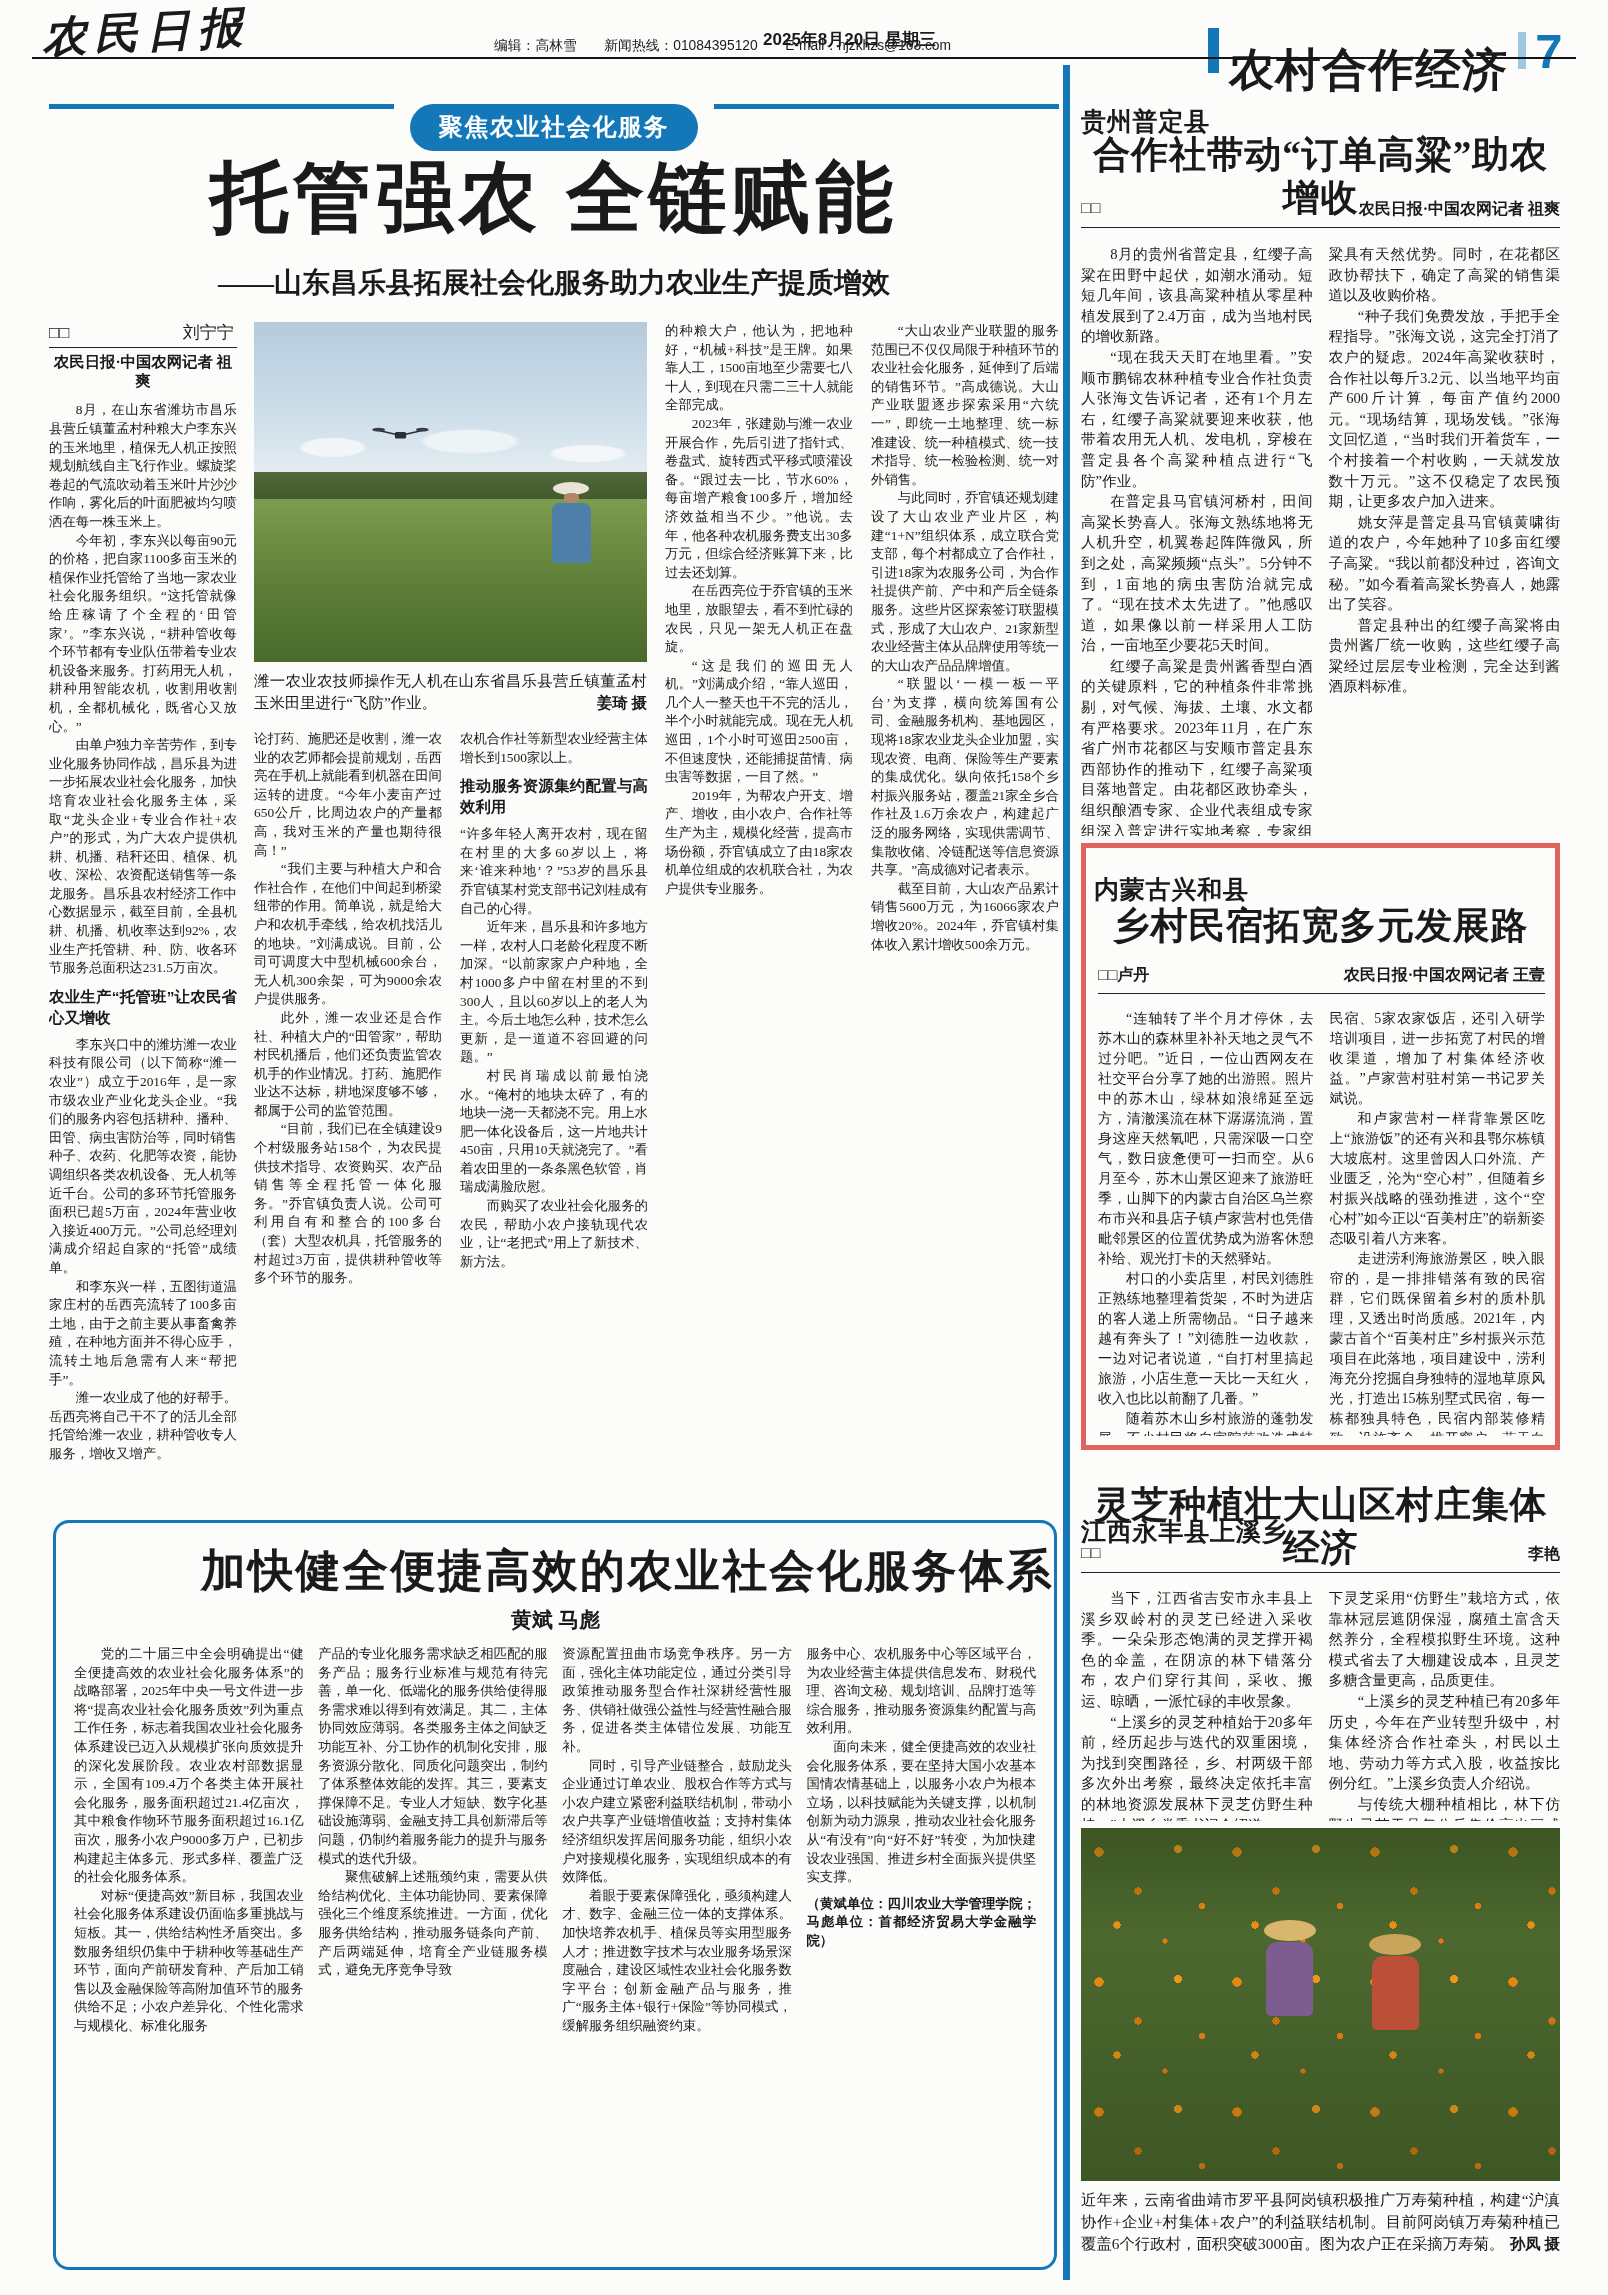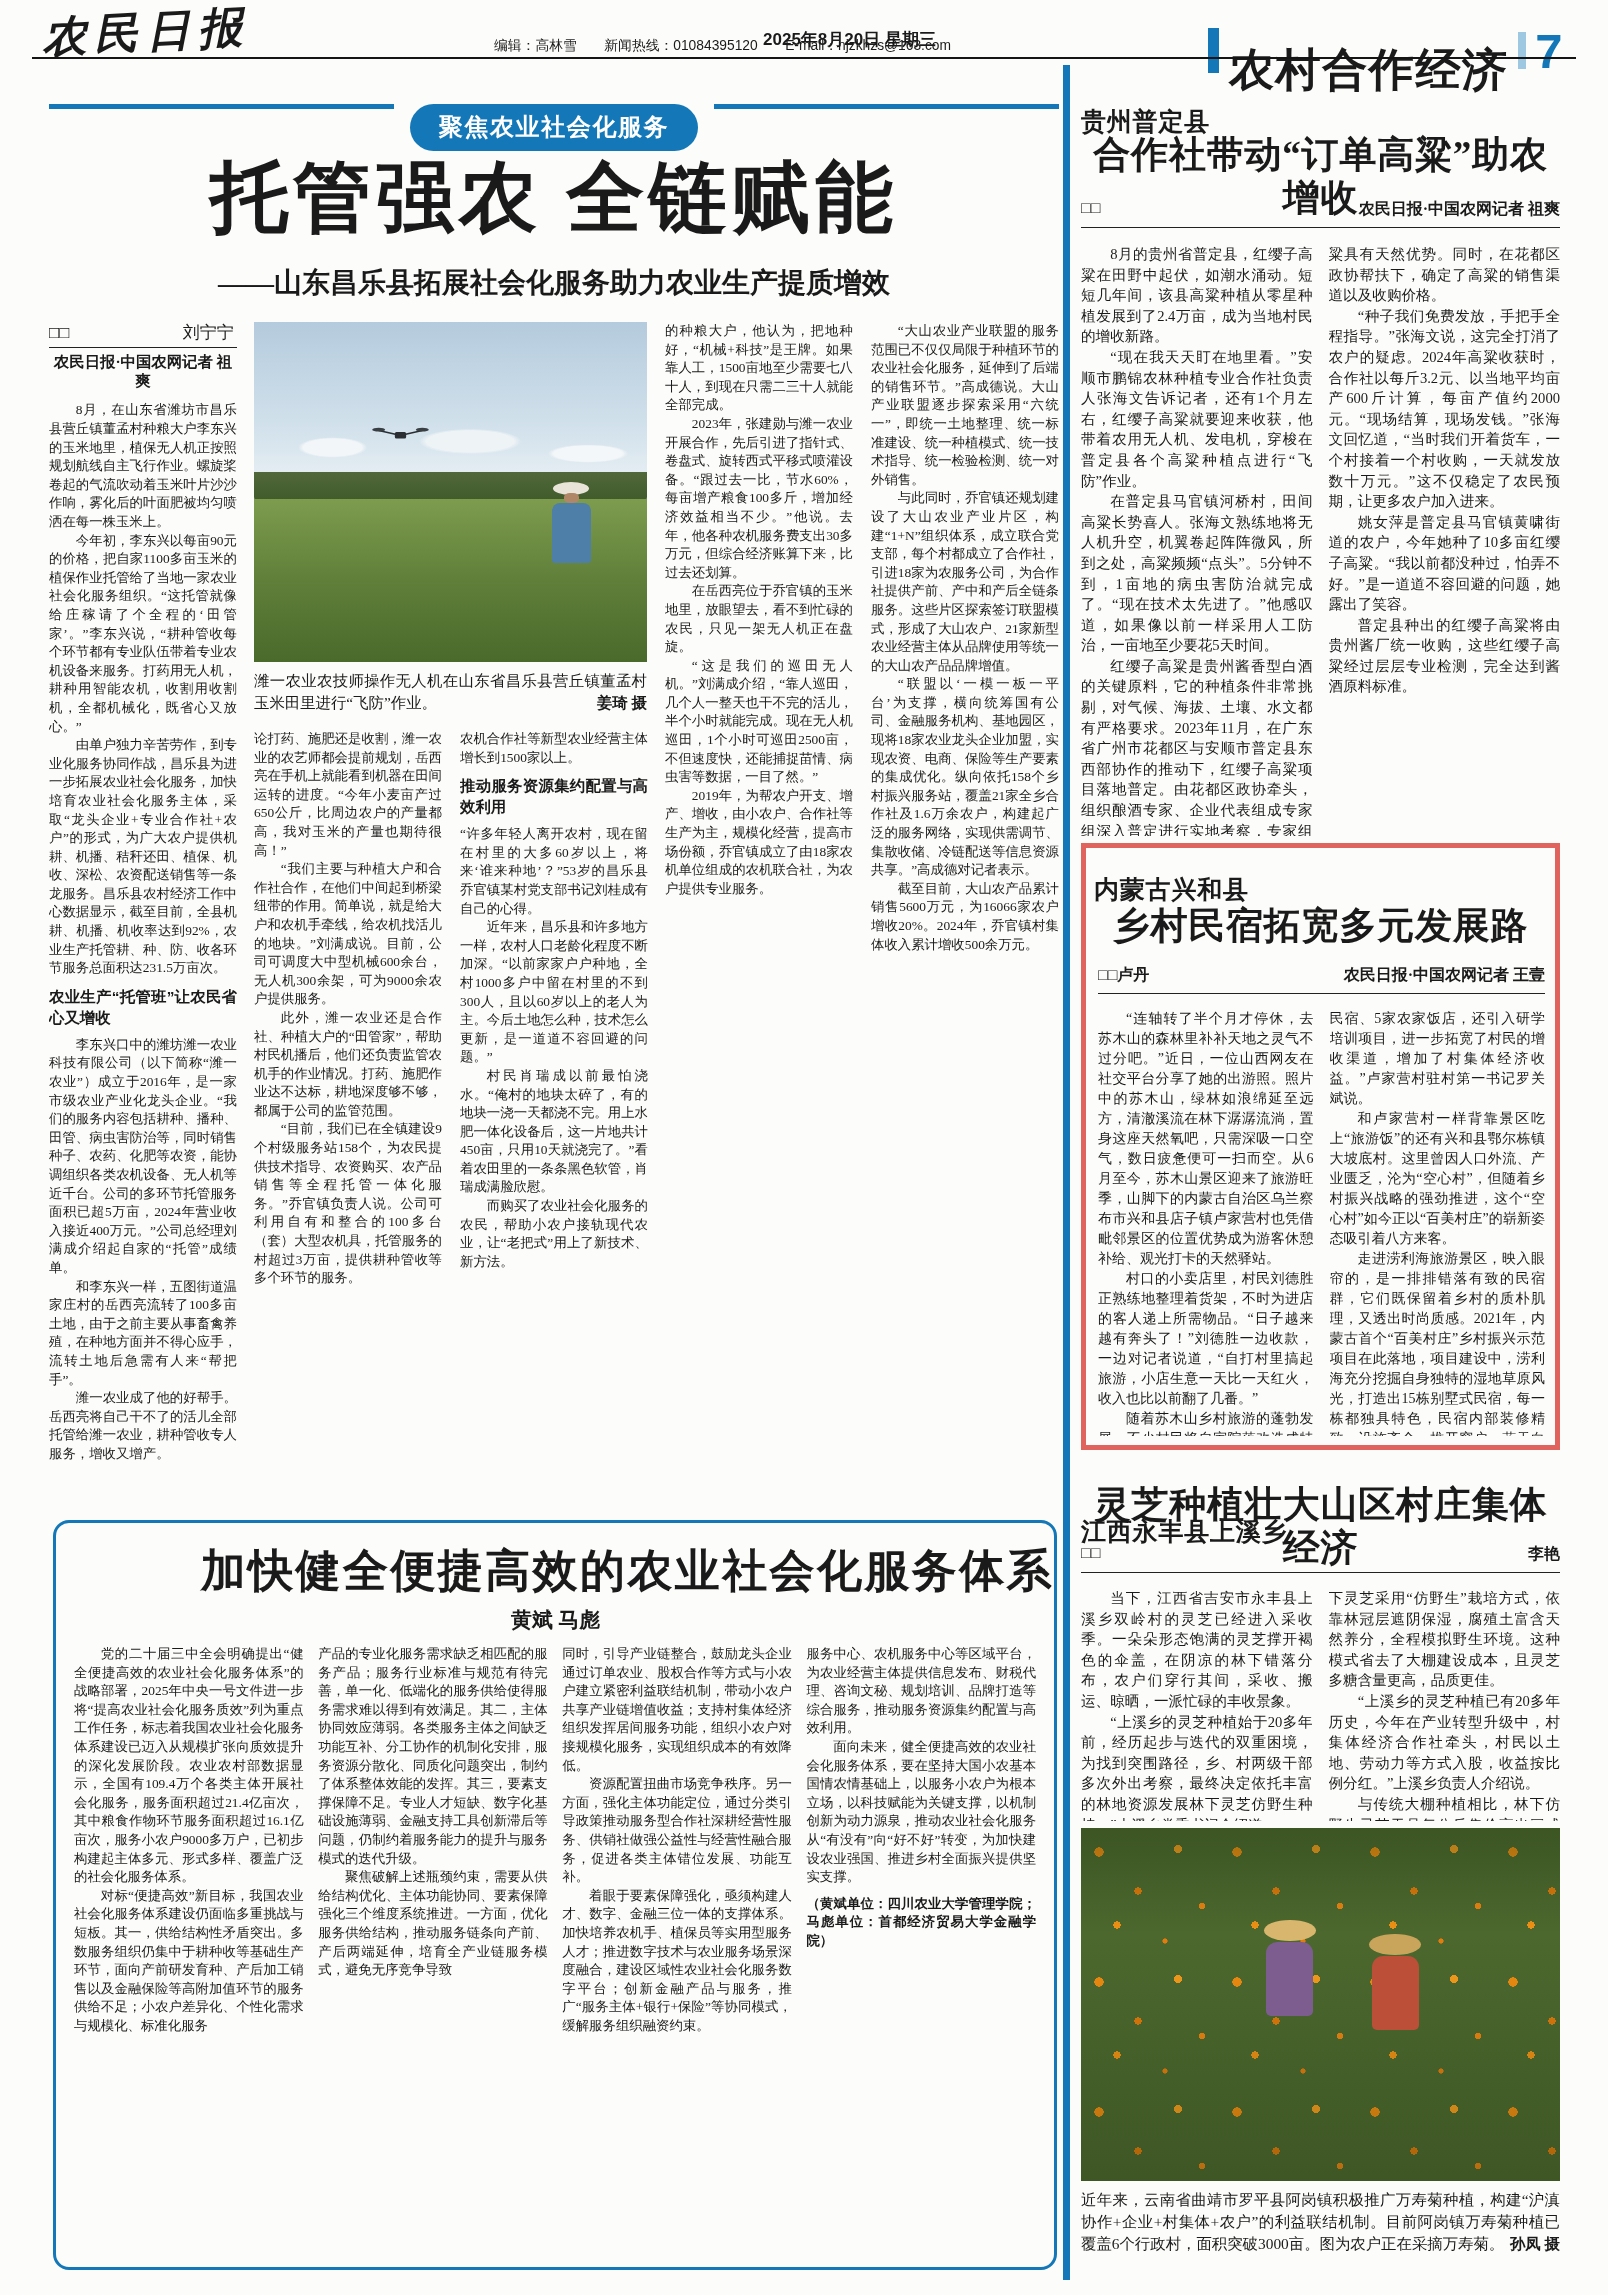--- a/index.html
+++ b/index.html
@@ -222,22 +222,22 @@
   <div class="bottom-cols">
     <div class="bcol">
         <p>党的二十届三中全会明确提出“健全便捷高效的农业社会化服务体系”的战略部署，2025年中央一号文件进一步将“提高农业社会化服务质效”列为重点工作任务，标志着我国农业社会化服务体系建设已迈入从规模扩张向质效提升的深化发展阶段。农业农村部数据显示，全国有109.4万个各类主体开展社会化服务，服务面积超过21.4亿亩次，其中粮食作物环节服务面积超过16.1亿亩次，服务小农户9000多万户，已初步构建起主体多元、形式多样、覆盖广泛的社会化服务体系。</p>
         <p>对标“便捷高效”新目标，我国农业社会化服务体系建设仍面临多重挑战与短板。其一，供给结构性矛盾突出。多数服务组织仍集中于耕种收等基础生产环节，面向产前研发育种、产后加工销售以及金融保险等高附加值环节的服务供给不足；小农户差异化、个性化需求与规模化、标准化服务</p>
       </div>
     <div class="bcol cont">
         <p>产品的专业化服务需求缺乏相匹配的服务产品；服务行业标准与规范有待完善，单一化、低端化的服务供给使得服务需求难以得到有效满足。其二，主体协同效应薄弱。各类服务主体之间缺乏功能互补、分工协作的机制化安排，服务资源分散化、同质化问题突出，制约了体系整体效能的发挥。其三，要素支撑保障不足。专业人才短缺、数字化基础设施薄弱、金融支持工具创新滞后等问题，仍制约着服务能力的提升与服务模式的迭代升级。</p>
         <p>聚焦破解上述瓶颈约束，需要从供给结构优化、主体功能协同、要素保障强化三个维度系统推进。一方面，优化服务供给结构，推动服务链条向产前、产后两端延伸，培育全产业链服务模式，避免无序竞争导致</p>
       </div>
     <div class="bcol cont">
+        <p>资源配置扭曲市场竞争秩序。另一方面，强化主体功能定位，通过分类引导政策推动服务型合作社深耕经营性服务、供销社做强公益性与经营性融合服务，促进各类主体错位发展、功能互补。</p>
         <p>同时，引导产业链整合，鼓励龙头企业通过订单农业、股权合作等方式与小农户建立紧密利益联结机制，带动小农户共享产业链增值收益；支持村集体经济组织发挥居间服务功能，组织小农户对接规模化服务，实现组织成本的有效降低。</p>
-        <p>资源配置扭曲市场竞争秩序。另一方面，强化主体功能定位，通过分类引导政策推动服务型合作社深耕经营性服务、供销社做强公益性与经营性融合服务，促进各类主体错位发展、功能互补。</p>
         <p>着眼于要素保障强化，亟须构建人才、数字、金融三位一体的支撑体系。加快培养农机手、植保员等实用型服务人才；推进数字技术与农业服务场景深度融合，建设区域性农业社会化服务数字平台；创新金融产品与服务，推广“服务主体+银行+保险”等协同模式，缓解服务组织融资约束。</p>
       </div>
     <div class="bcol cont">
       <div>
           <p>服务中心、农机服务中心等区域平台，为农业经营主体提供信息发布、财税代理、咨询文秘、规划培训、品牌打造等综合服务，推动服务资源集约配置与高效利用。</p>
           <p>面向未来，健全便捷高效的农业社会化服务体系，要在坚持大国小农基本国情农情基础上，以服务小农户为根本立场，以科技赋能为关键支撑，以机制创新为动力源泉，推动农业社会化服务从“有没有”向“好不好”转变，为加快建设农业强国、推进乡村全面振兴提供坚实支撑。</p>
         </div>
       <p class="endnote">（黄斌单位：四川农业大学管理学院；马彪单位：首都经济贸易大学金融学院）</p>
     </div>
   </div>
@@ -251,21 +251,21 @@
   <div class="sd-cols a-cols">
     <div class="scol">
         <p>8月的贵州省普定县，红缨子高粱在田野中起伏，如潮水涌动。短短几年间，该县高粱种植从零星种植发展到了2.4万亩，成为当地村民的增收新路。</p>
         <p>“现在我天天盯在地里看。”安顺市鹏锦农林种植专业合作社负责人张海文告诉记者，还有1个月左右，红缨子高粱就要迎来收获，他带着农用无人机、发电机，穿梭在普定县各个高粱种植点进行“飞防”作业。</p>
         <p>在普定县马官镇河桥村，田间高粱长势喜人。张海文熟练地将无人机升空，机翼卷起阵阵微风，所到之处，高粱频频“点头”。5分钟不到，1亩地的病虫害防治就完成了。“现在技术太先进了。”他感叹道，如果像以前一样采用人工防治，一亩地至少要花5天时间。</p>
         <p>红缨子高粱是贵州酱香型白酒的关键原料，它的种植条件非常挑剔，对气候、海拔、土壤、水文都有严格要求。2023年11月，在广东省广州市花都区与安顺市普定县东西部协作的推动下，红缨子高粱项目落地普定。由花都区政协牵头，组织酿酒专家、企业代表组成专家组深入普定进行实地考察，专家组结合当地土壤和气候条件，确认了普定县种植红缨子高</p>
       </div>
     <div class="scol cont">
         <p>粱具有天然优势。同时，在花都区政协帮扶下，确定了高粱的销售渠道以及收购价格。</p>
         <p>“种子我们免费发放，手把手全程指导。”张海文说，这完全打消了农户的疑虑。2024年高粱收获时，合作社以每斤3.2元、以当地平均亩产600斤计算，每亩产值约2000元。“现场结算，现场发钱。”张海文回忆道，“当时我们开着货车，一个村接着一个村收购，一天就发放数十万元。”这不仅稳定了农民预期，让更多农户加入进来。</p>
-        <p>姚女萍是普定县马官镇黄啸街道的农户，今年她种了10多亩红缨子高粱。“我以前都没种过，怕弄不好。”是一道道不容回避的问题，她露出了笑容。</p>
+        <p>姚女萍是普定县马官镇黄啸街道的农户，今年她种了10多亩红缨子高粱。“我以前都没种过，咨询文秘。”如今看着高粱长势喜人，她露出了笑容。</p>
         <p>普定县种出的红缨子高粱将由贵州酱厂统一收购，这些红缨子高粱经过层层专业检测，完全达到酱酒原料标准。</p>
       </div>
   </div>
 
   <div class="red-box"></div>
   <div class="sd-kicker b-kicker">内蒙古兴和县</div>
   <div class="sd-headline b-headline">乡村民宿拓宽多元发展路</div>
   <div class="sd-byline b-byline">
     <span>□□卢丹</span>
     <span>农民日报·中国农网记者 王壹</span>

